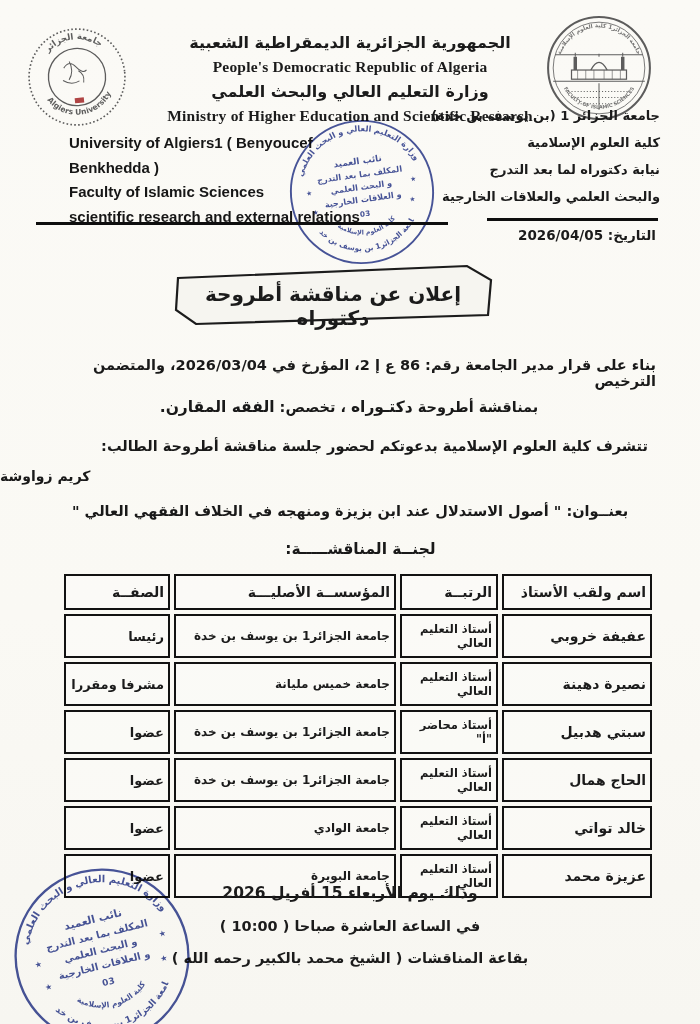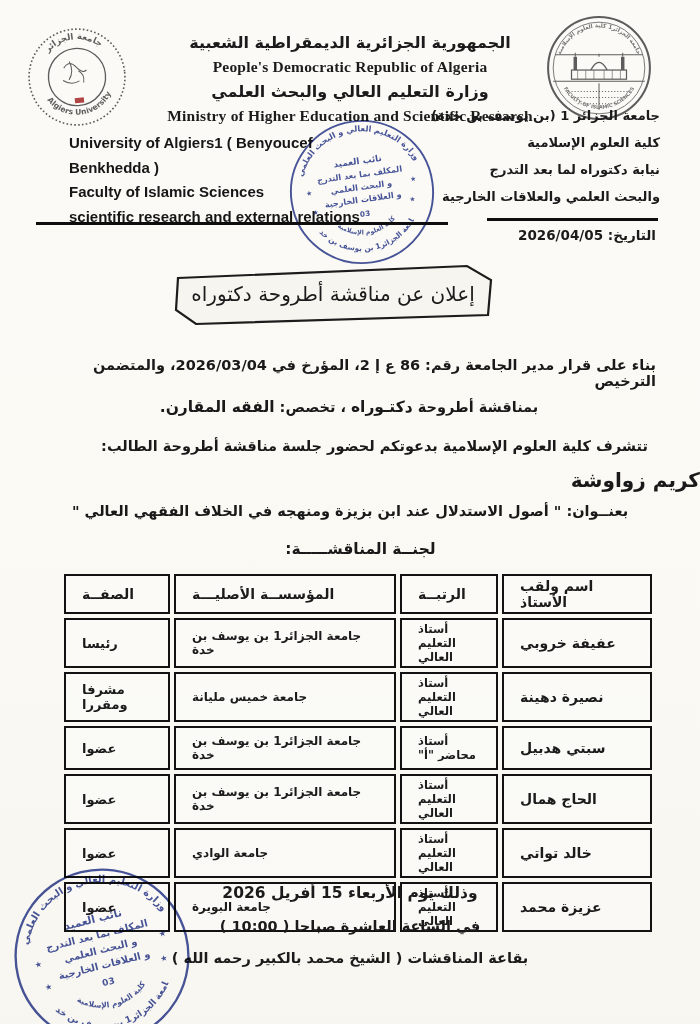--- a/index.html
+++ b/index.html
@@ -16,35 +16,35 @@
   .lh-left{top:131px;left:37px;width:310px;font-family:Liberation Sans, sans-serif;font-weight:700;font-size:15px;line-height:24.5px;color:#161616;margin-left:32px;}
   .lh-right{top:102px;right:40px;width:250px;text-align:right;direction:rtl;font-weight:700;font-size:13px;line-height:27px;}
 
   .rule-left{top:222px;left:36px;width:412px;height:3px;background:#0e0e0e;}
   .rule-right{top:218px;left:487px;width:171px;height:3px;background:#0e0e0e;}
   .date-line{top:227px;right:44px;direction:rtl;font-weight:700;font-size:13.5px;}
 
   
   .banner{top:260px;left:168px;width:330px;height:72px;}
   .banner svg{position:absolute;inset:0;}
-  .banner-text{position:absolute;left:0;right:0;top:22px;text-align:center;font-size:20px;font-weight:400;direction:rtl;}
+  .banner-text{position:absolute;left:0;right:0;top:22px;text-align:center;font-size:20px;font-weight:700;direction:rtl;}
 
   
   .b-line{direction:rtl;font-weight:700;color:#191919;}
   .decree{top:357px;left:42px;right:44px;font-size:14.5px;text-align:right;}
   .defense{top:398px;left:42px;right:44px;font-size:14.5px;text-align:center;}
   .defense .strong{font-size:15.5px;}
   .invite{top:438px;left:42px;right:52px;font-size:14.5px;text-align:right;}
-  .student{top:468px;left:0;right:0;text-align:right;font-size:20px;}
+  .student{top:468px;left:0;right:0;text-align:left;font-size:14px;}
   .thesis{top:503px;left:30px;right:30px;text-align:center;font-size:14.5px;}
   .committee{top:540px;left:0;right:0;text-align:center;font-size:15.5px;padding-left:21px;}
 
   
   table.jury{position:absolute;top:570px;left:60px;width:596px;border-collapse:separate;border-spacing:4px;direction:rtl;}
-  table.jury td{border:2px solid #121212;text-align:left;vertical-align:middle;font-weight:700;padding:2px 16px;background:rgba(255,255,255,.25);}
+  table.jury td{border:2px solid #121212;text-align:right;vertical-align:middle;font-weight:700;padding:2px 4px;background:rgba(255,255,255,.25);}
   table.jury tr.hd td{height:28px;font-size:14px;}
   table.jury tr.row td{height:36px;}
   td.c-name{font-size:14px;}
   td.c-rank{font-size:11.5px;}
   td.c-inst{font-size:12px;}
   td.c-role{font-size:13px;}
 
   
   .foot{left:140px;width:420px;text-align:center;direction:rtl;font-weight:700;}
   .f1{top:884px;font-size:15.5px;}

